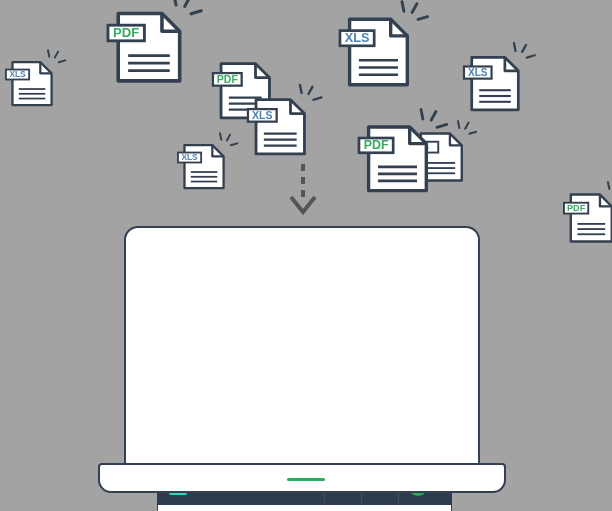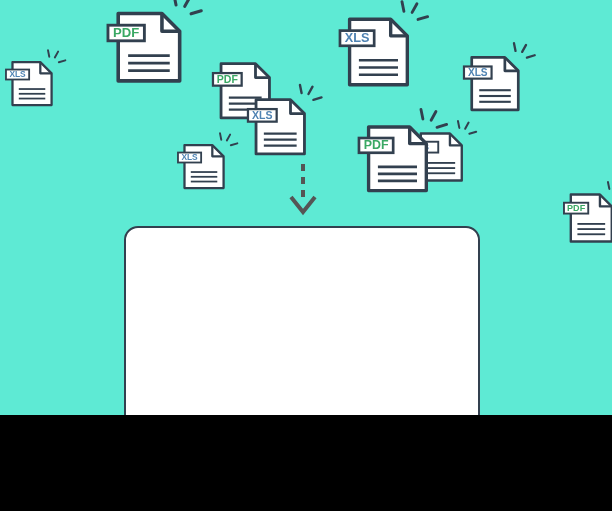--- a/index.html
+++ b/index.html
@@ -2,22 +2,22 @@
 <html><head>
 <meta charset="utf-8">
 <title>Indio Document Upload Illustration</title>
 <style>
   html,body{margin:0;padding:0;background:#000;}
   body{
     font-family:"Liberation Sans","DejaVu Sans",sans-serif;
   }
   #stage{
     position:relative;
-    width:612px;height:415px;
-    background:#5eead4;
+    width:612px;height:511px;
+    background:#a3a3a3;
     overflow:hidden;
   }
 
   
   .fileicon{position:absolute;}
   .fileicon svg{display:block;overflow:visible;}
 
   
   #drop-arrow{position:absolute;left:285px;top:163px;}
 

